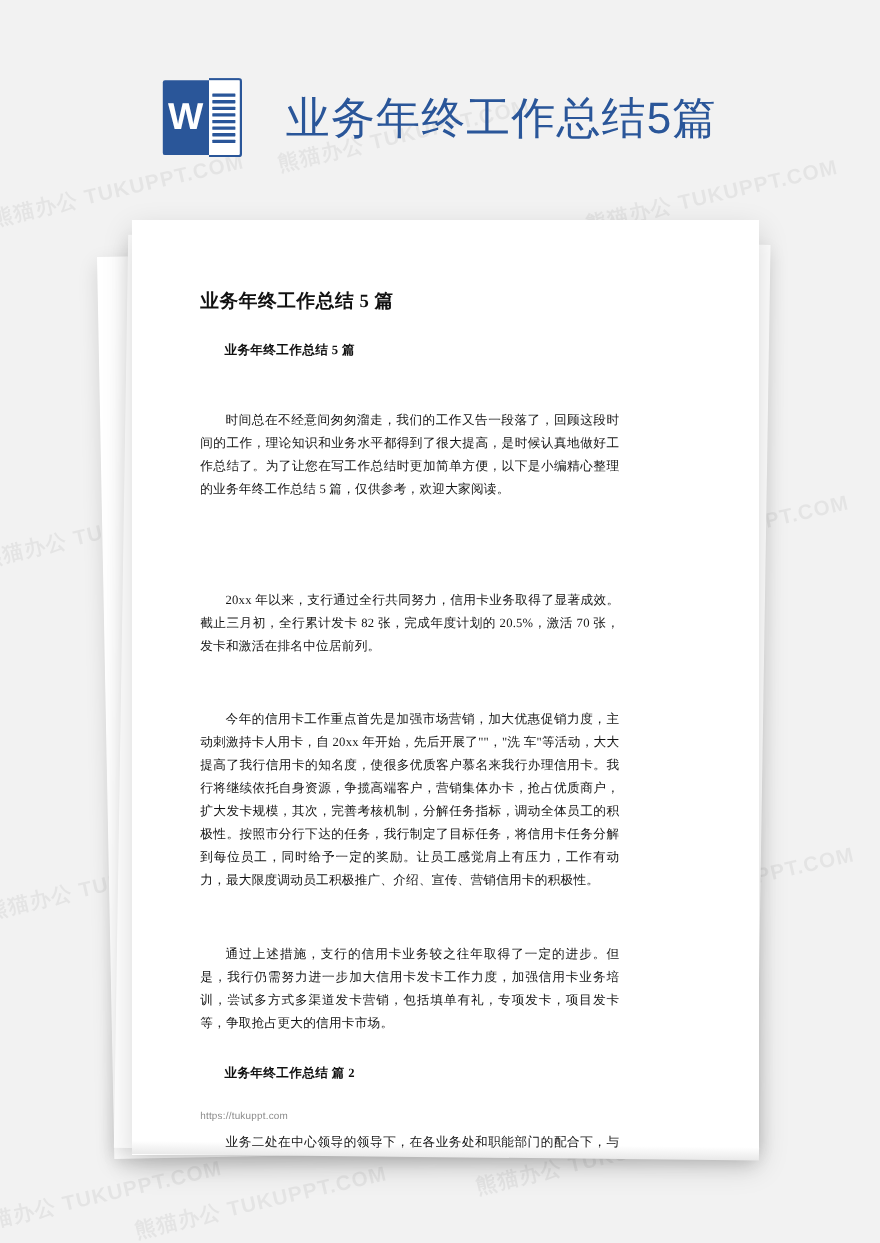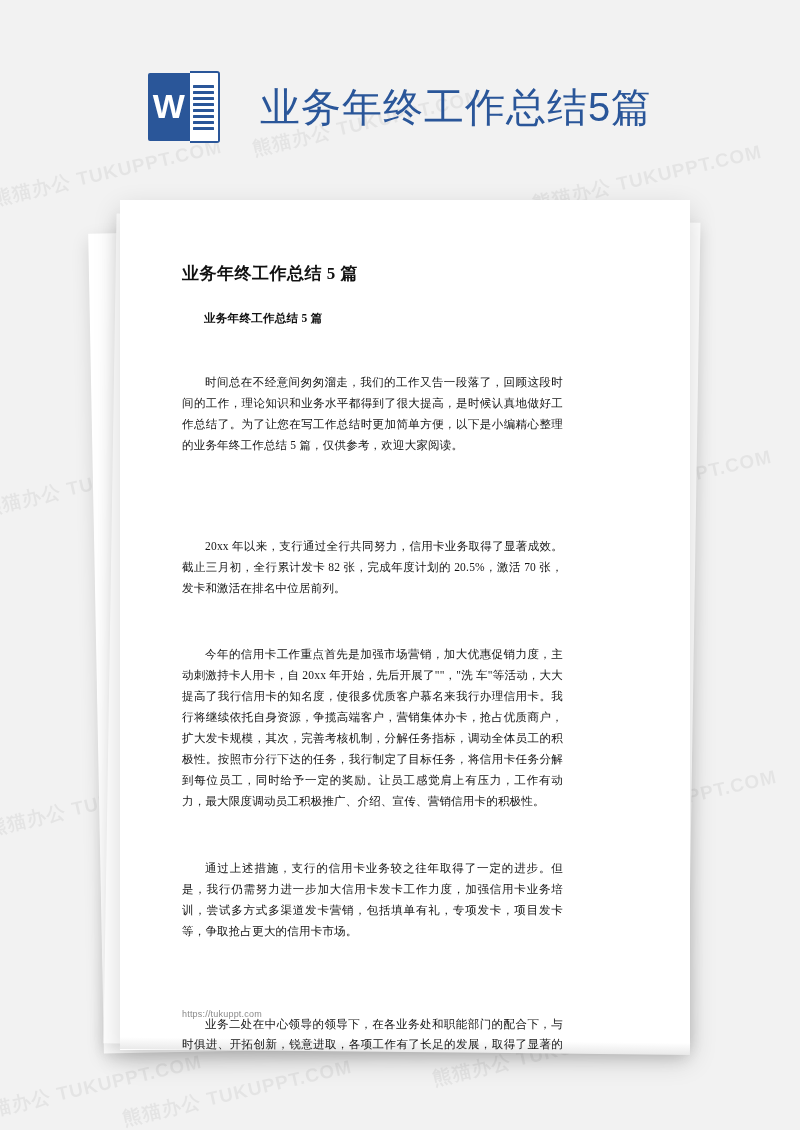--- a/index.html
+++ b/index.html
@@ -262,20 +262,21 @@
 
   <div class="gap-lg"></div>
 
 
   <div class="para">20xx 年以来，支行通过全行共同努力，信用卡业务取得了显著成效。截止三月初，全行累计发卡 82 张，完成年度计划的 20.5%，激活 70 张，发卡和激活在排名中位居前列。</div>
   <div class="para">今年的信用卡工作重点首先是加强市场营销，加大优惠促销力度，主动刺激持卡人用卡，自 20xx 年开始，先后开展了""，"洗 车"等活动，大大提高了我行信用卡的知名度，使很多优质客户慕名来我行办理信用卡。我行将继续依托自身资源，争揽高端客户，营销集体办卡，抢占优质商户，扩大发卡规模，其次，完善考核机制，分解任务指标，调动全体员工的积极性。按照市分行下达的任务，我行制定了目标任务，将信用卡任务分解到每位员工，同时给予一定的奖励。让员工感觉肩上有压力，工作有动力，最大限度调动员工积极推广、介绍、宣传、营销信用卡的积极性。</div>
   <div class="para">通过上述措施，支行的信用卡业务较之往年取得了一定的进步。但是，我行仍需努力进一步加大信用卡发卡工作力度，加强信用卡业务培训，尝试多方式多渠道发卡营销，包括填单有礼，专项发卡，项目发卡等，争取抢占更大的信用卡市场。</div>
 
   <div class="gap-md"></div>
 
+  <div class="sec-head">业务年终工作总结 篇 2</div>
 
   <div class="para">业务二处在中心领导的领导下，在各业务处和职能部门的配合下，与时俱进、开拓创新，锐意进取，各项工作有了长足的发展，取得了显著的成绩。下面，我处就以"硕果累累"、"熊猫办公"、"学以致用"、"精益求精"四个主题，对过去一年所作的工作进行总结，同时将一些做法进行交流和汇报。</div>
 
   <div class="sub-head">一、学以致用</div>
   <div class="sub-head">（一）项目数量和项目规模较去年有重大突破。</div>
 
 
   <div class="footer-url">https://tukuppt.com</div>
 </div>
 

